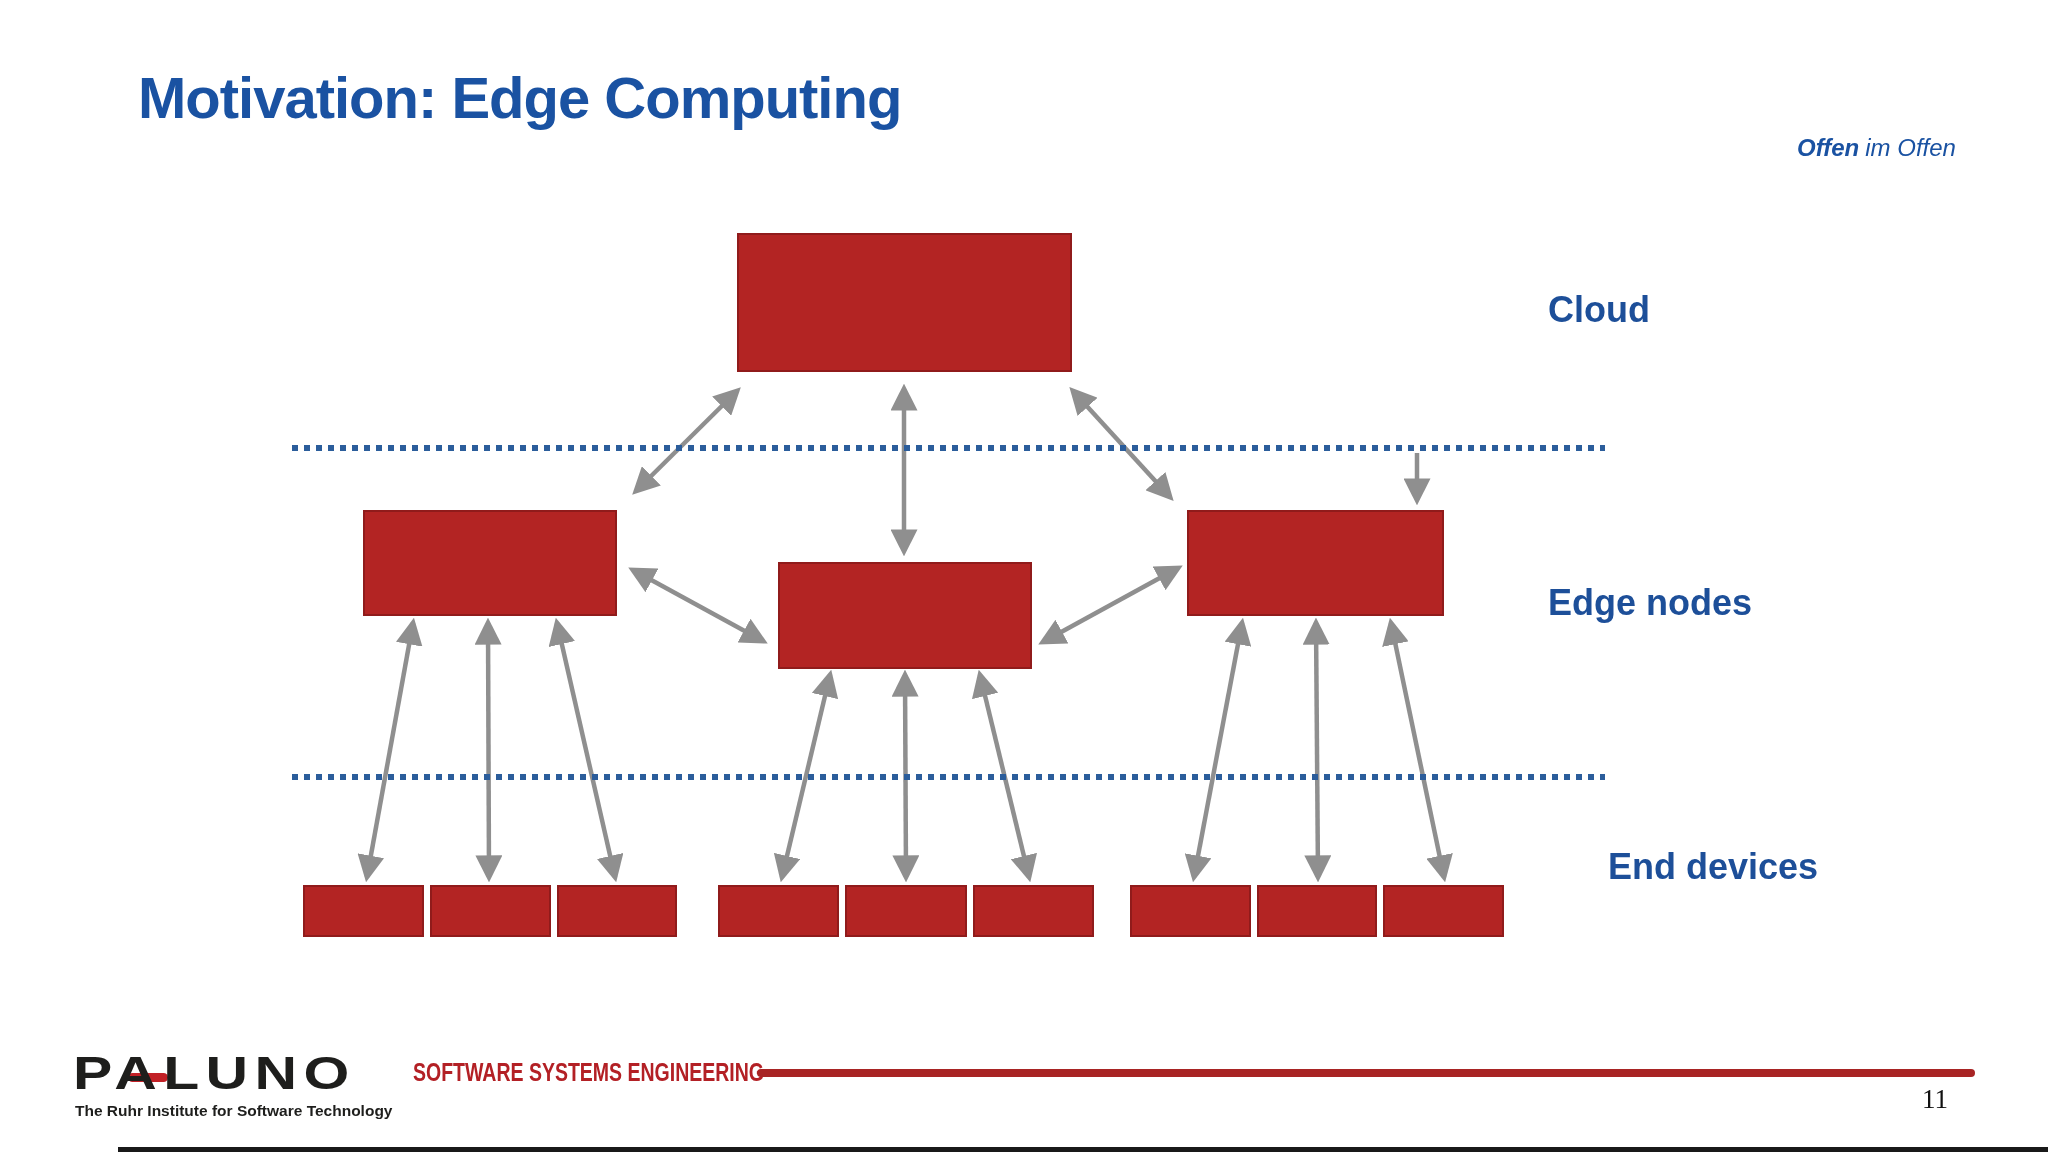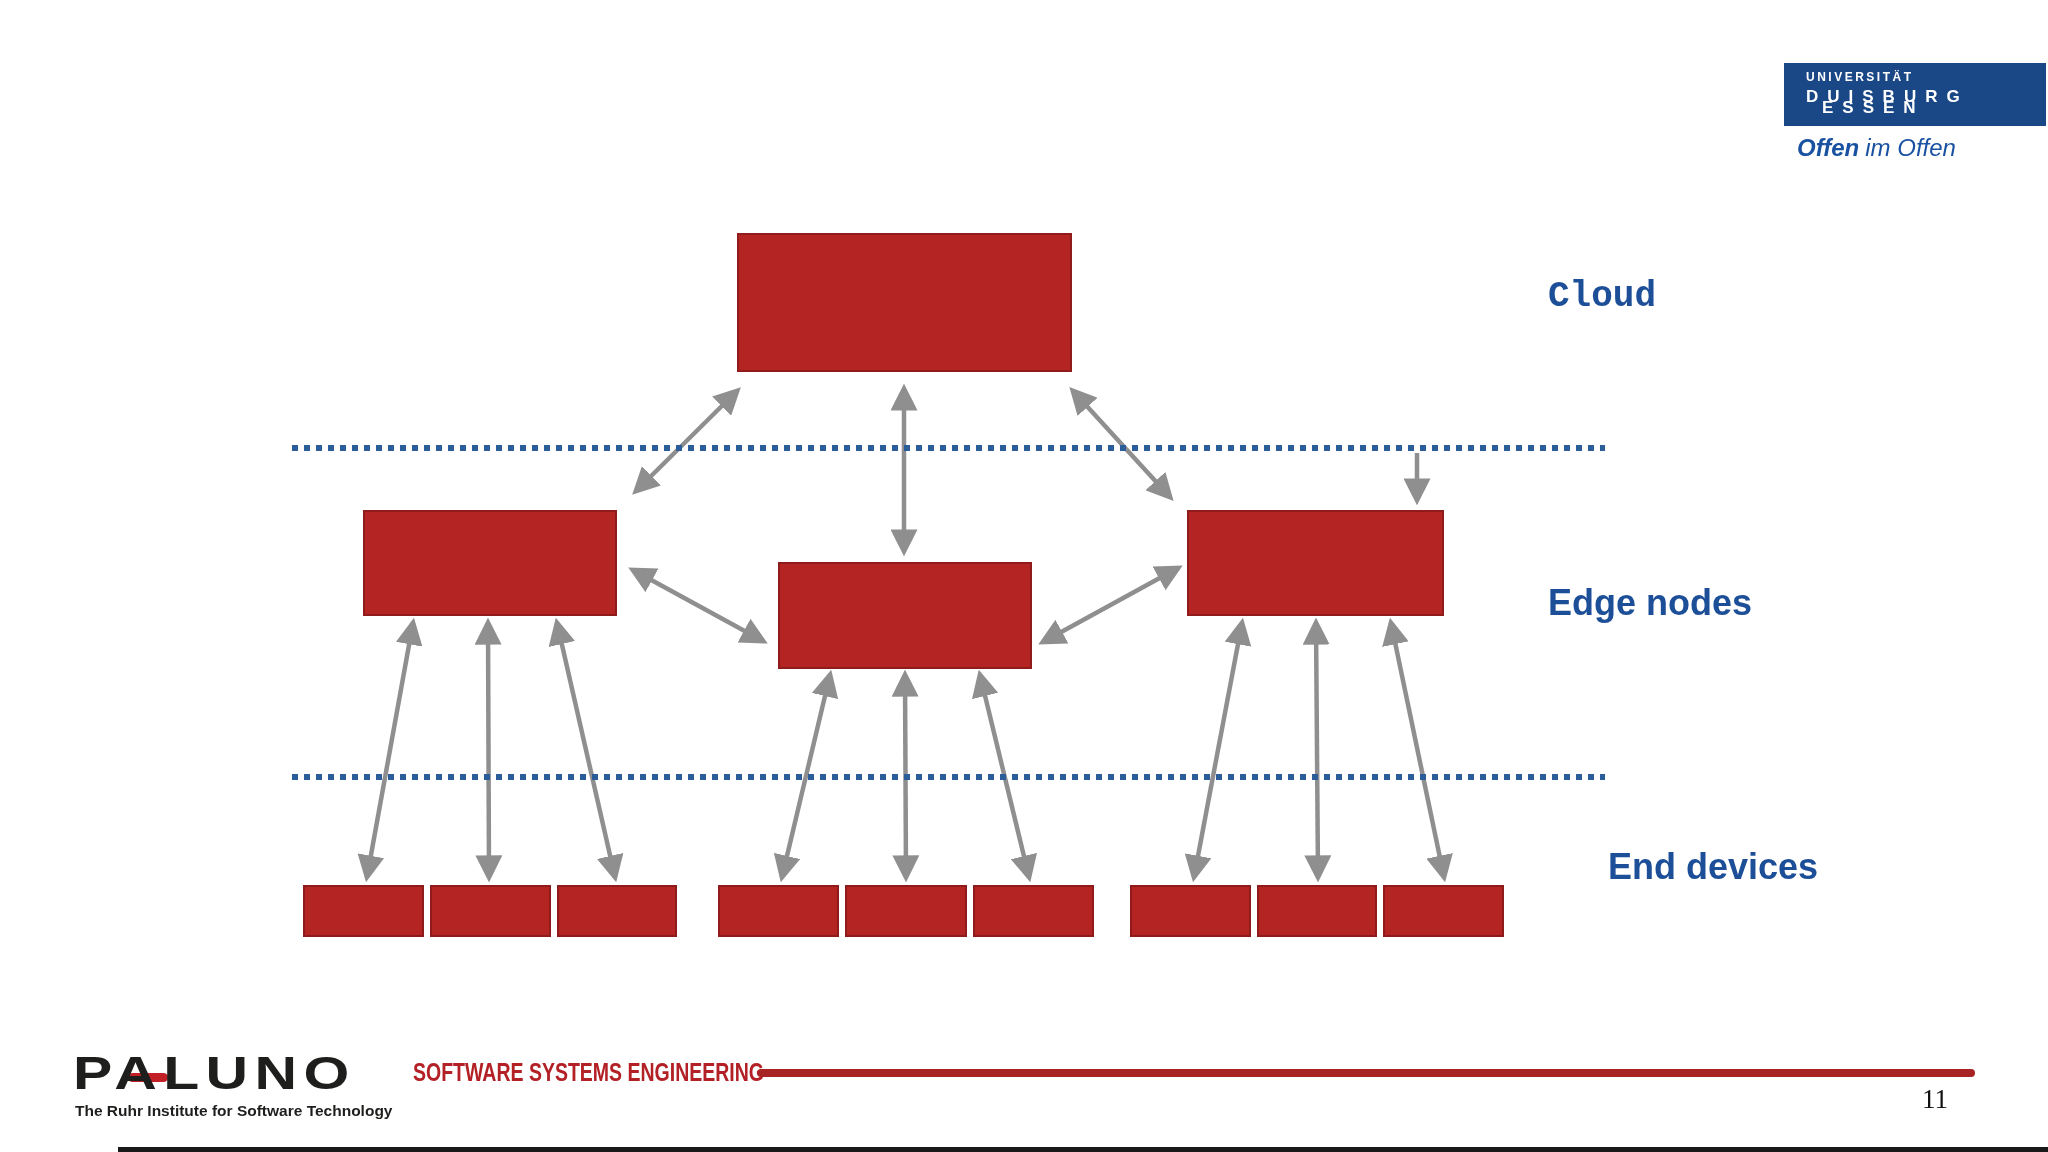--- a/index.html
+++ b/index.html
@@ -33,21 +33,21 @@
   #edge-left  {left:363px; top:510px;width:254px;height:106px;}
   #edge-mid   {left:778px; top:562px;width:254px;height:107px;}
   #edge-right {left:1187px;top:510px;width:257px;height:106px;}
 
   .endbox{top:885px;height:52px;background:#b32423;border:2px solid #901b1b;box-sizing:border-box;position:absolute;}
   #e1{left:303px;width:121px;} #e2{left:430px;width:121px;} #e3{left:557px;width:120px;}
   #e4{left:718px;width:121px;} #e5{left:845px;width:122px;} #e6{left:973px;width:121px;}
   #e7{left:1130px;width:121px;}#e8{left:1257px;width:120px;}#e9{left:1383px;width:121px;}
 
   .dlabel{font-size:36px;font-weight:700;color:#1d4f99;white-space:nowrap;}
-  #cloud-label{left:1548px;top:276px;font-family:Liberation Mono, monospace;}
+  #cloud-label{left:1548px;top:289px;}
   #edge-label {left:1548px;top:582px;}
   #end-label  {left:1608px;top:846px;}
 
   .boundary{
     left:292px;width:1313px;height:6px;
     background:repeating-linear-gradient(to right,#2b5d9b 0 6px,transparent 6px 12px);
   }
   #boundary1{top:445px;}
   #boundary2{top:774px;}
 
@@ -66,26 +66,22 @@
   }
   .red-line{left:757px;top:1069px;width:1218px;height:8px;background:#a82424;border-radius:5px;}
   .page-number{left:1922px;top:1084px;font-size:27px;color:#111111;font-family:"Liberation Serif",serif;}
   .bottom-bar{left:118px;top:1147px;width:1930px;height:5px;background:#191919;}
 </style>
 </head>
 <body>
 
 <div id="slide">
 
+  <div class="abs slide-title">Motivation: Edge Computing</div>
 
-  <div class="abs ude-box">
-    <div class="ude-l1">UNIVERSITÄT</div>
-    <div class="ude-l2">DUISBURG</div>
-    <div class="ude-l3">ESSEN</div>
-  </div>
   <div class="abs ude-tagline">
     <span class="b">Offen</span><span>im Offen</span>
   </div>
 
   <svg id="arrow-layer" class="abs" width="2048" height="1152" viewBox="0 0 2048 1152" xmlns="http://www.w3.org/2000/svg">
     <defs>
       <marker id="ah" viewBox="0 0 10 10" refX="8" refY="5" markerWidth="6" markerHeight="6" orient="auto-start-reverse">
         <path d="M0,0 L10,5 L0,10 z" fill="#8f8f8f"></path>
       </marker>
     </defs>

